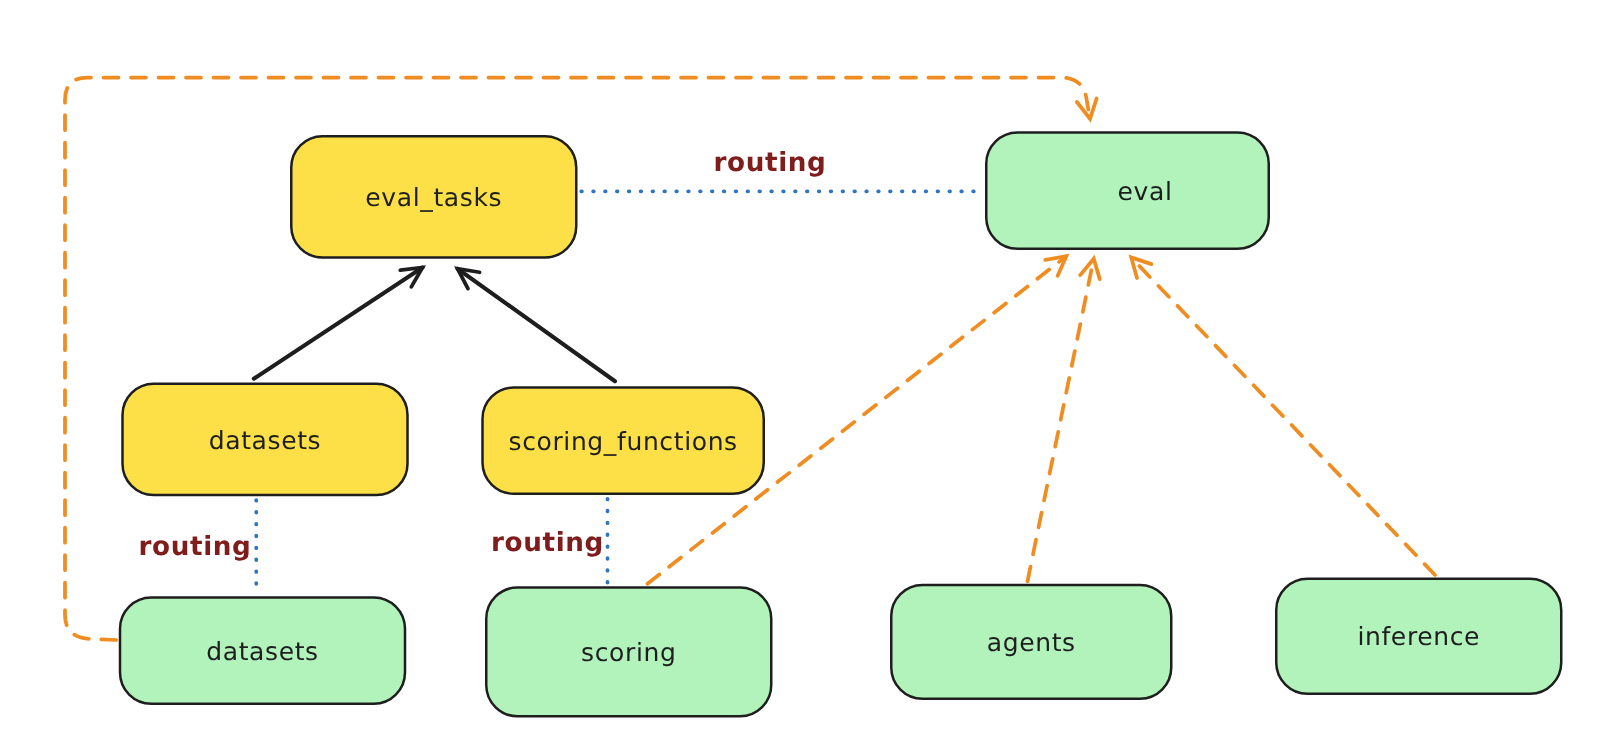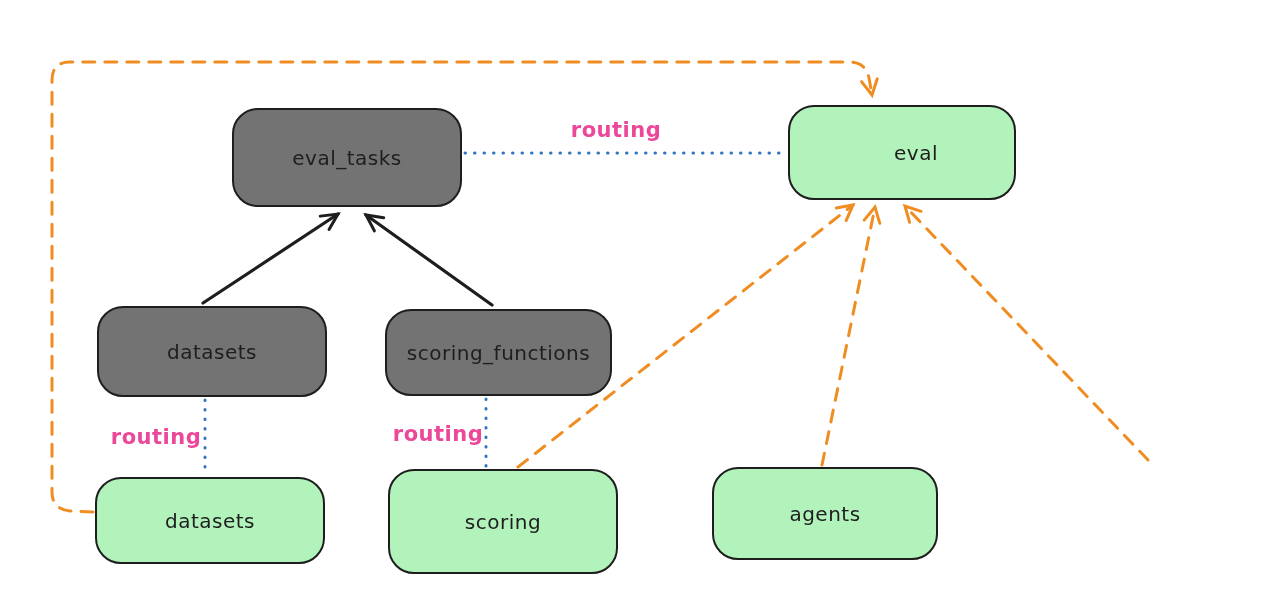--- a/index.html
+++ b/index.html
@@ -22,25 +22,25 @@
     box-sizing: border-box;
     border: 2.5px solid #1e1e1e;
     border-radius: 26px;
     display: flex;
     align-items: center;
     justify-content: center;
     font-size: 20px;
     color: #1e1e1e;
     letter-spacing: 0.5px;
   }
-  .node.blue  { background: #737373; }
+  .node.blue  { background: #fde047; }
   .node.green { background: #b2f2bb; }
   .edge-label {
     position: absolute;
-    color: #ec4899;
+    color: #7f1d1d;
     font-size: 21px;
     font-weight: 600;
     letter-spacing: 0.5px;
     transform: translate(-50%, -50%);
     white-space: nowrap;
   }
 </style>
 </head>
 <body>
 
@@ -90,20 +90,23 @@
   </div>
 
   <div class="node green" style="left:388px; top:469px; width:230px; height:105px;">
     <span>scoring</span>
   </div>
 
   <div class="node green" style="left:712px; top:467px; width:226px; height:93px;">
     <span>agents</span>
   </div>
 
+  <div class="node green" style="left:1020px; top:462px; width:230px; height:94px;">
+    <span>inference</span>
+  </div>
 
   <span class="edge-label" style="left:616px; top:130px;">routing</span>
 
   <span class="edge-label" style="left:156px; top:437px;">routing</span>
 
   <span class="edge-label" style="left:438px; top:434px;">routing</span>
 
 </div>
 
 </body></html>

